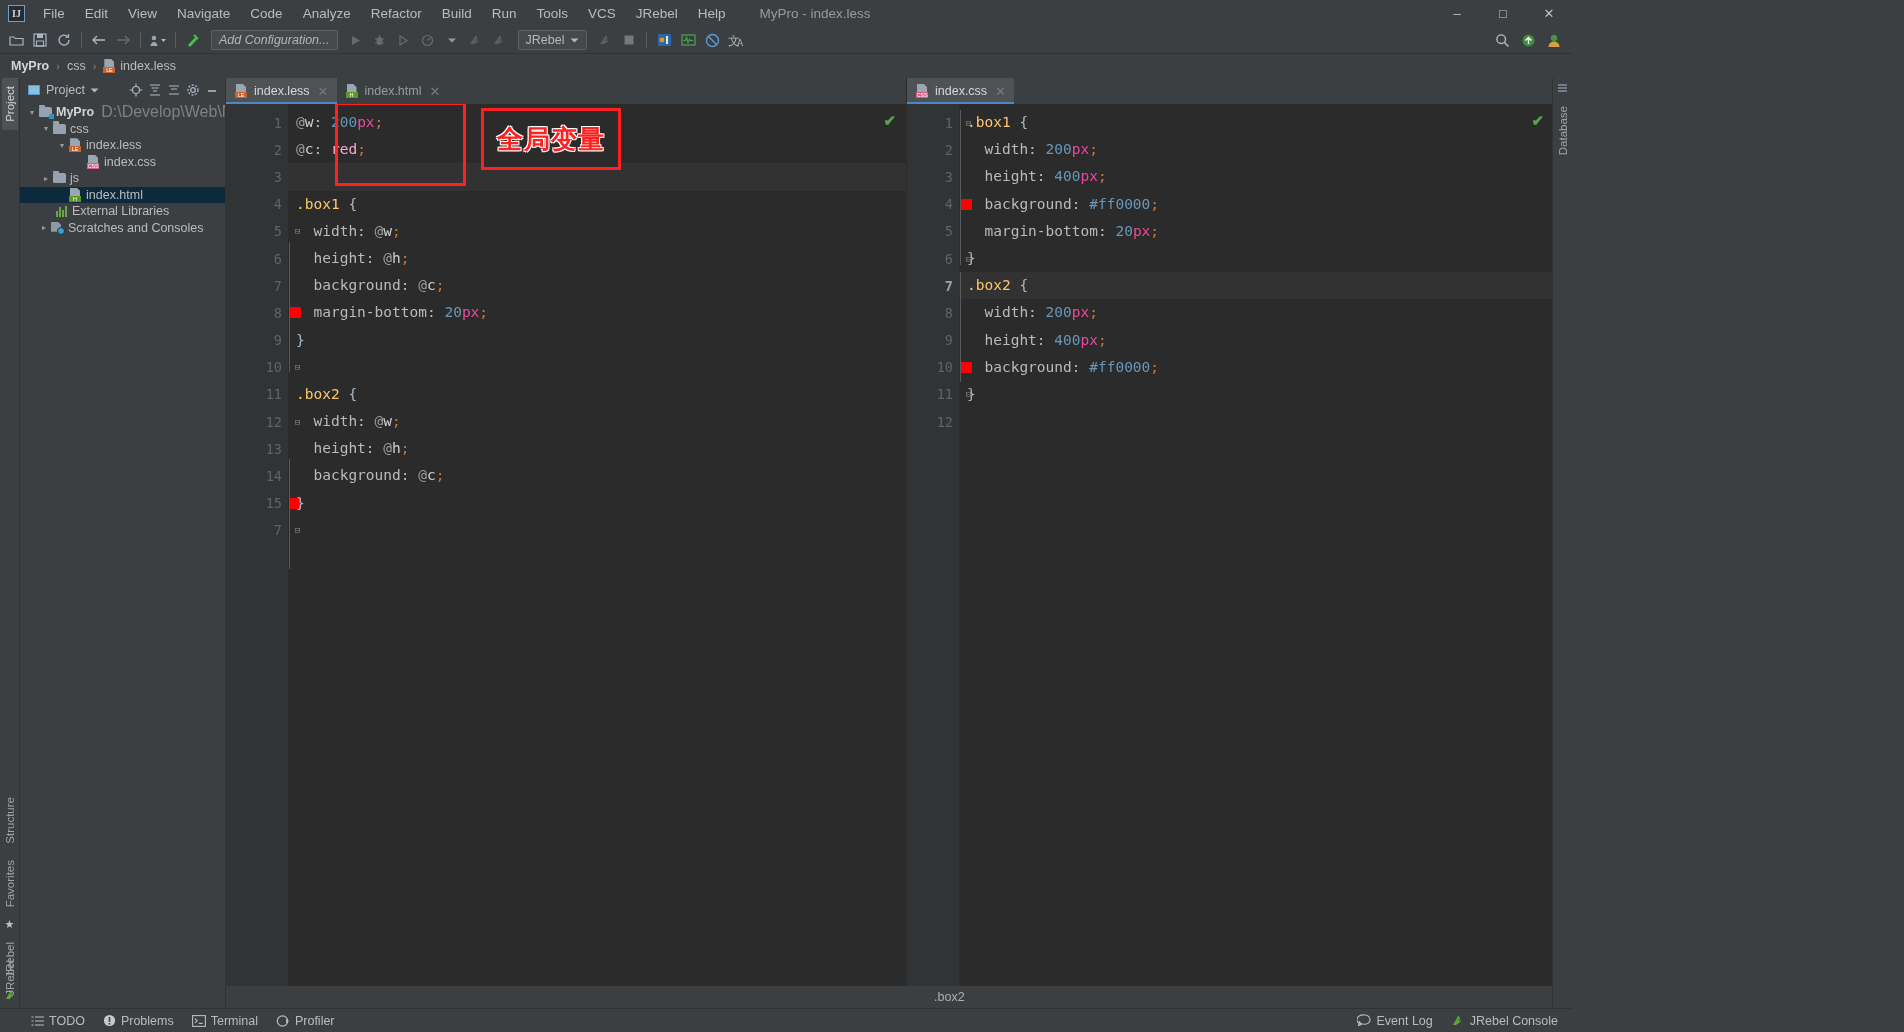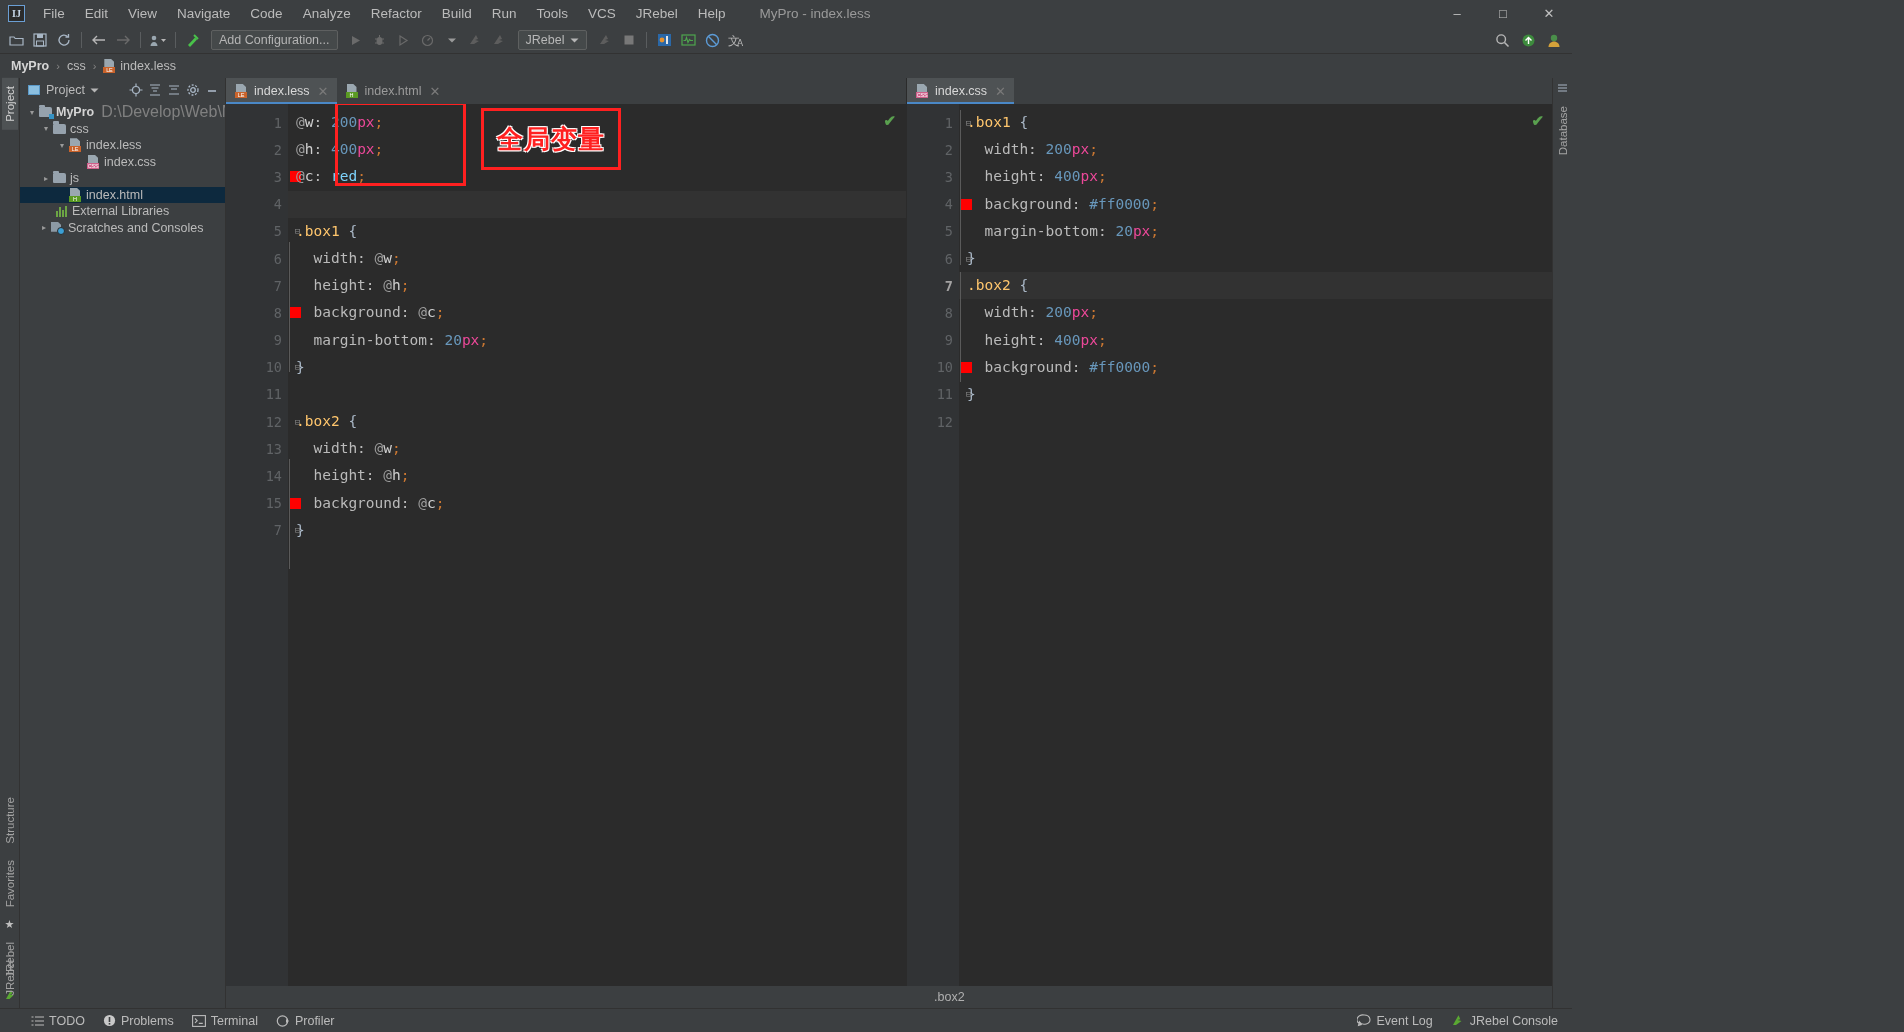--- a/index.html
+++ b/index.html
@@ -42,21 +42,21 @@
     padding-left: 4px; gap: 0; border-bottom: 1px solid #323232; position: relative;
   }
   .tb-btn {
     width: 24px; height: 23px; display: flex; align-items: center; justify-content: center;
     color: #a9b7c6; font-size: 13px;
   }
   .tb-sep { width: 1px; height: 16px; background: #5a5d5f; margin: 0 5px; }
   .addcfg {
     height: 20px; min-width: 104px; border: 1px solid #5e6060; background: #45494a;
     color: #b5b5b5; font-size: 12.5px; display: flex; align-items: center; padding: 0 7px;
-    margin: 0 6px; border-radius: 2px;
+    margin: 0 6px; border-radius: 2px; font-style: italic;
   }
   .jrebel-box {
     height: 20px; border: 1px solid #5e6060; background: #45494a; color: #b8b8b8;
     font-size: 12.5px; display: flex; align-items: center; gap: 6px; padding: 0 7px;
     margin: 0 6px; border-radius: 2px;
   }
   .tb-right { position: absolute; right: 6px; display: flex; align-items: center; gap: 2px; }
 
   
   .navbar {
@@ -172,21 +172,21 @@
     flex: 1 1 auto; font-family: "DejaVu Sans Mono", monospace; font-size: 14.5px;
     padding-top: 5px; position: relative; color: #a9b7c6; overflow: hidden;
   }
   .cline { height: 27.2px; line-height: 27.2px; white-space: pre; padding-left: 8px; }
   .cline.hl { background: #323232; }
   .c-sel   { color: #ffc66d; }
   .c-var   { color: #d0d0d0; }
   .c-varat { color: #9e9e9e; }
   .c-num   { color: #6897bb; }
   .c-unit  { color: #ec4899; }
-  .c-kw    { color: #7dd3fc; }
+  .c-kw    { color: #f9a8d4; }
   .c-punct { color: #cc7832; }
   .c-plain { color: #bababa; }
   .c-hex   { color: #6897bb; }
   .c-brace { color: #a9b7c6; }
 
   .ok-check { position: absolute; right: 10px; top: 8px; color: #5aa04f; font-size: 15px; font-weight: bold; }
   .epane.right .ok-check { right: 8px; }
 
   .foldbar { position:absolute; top:0; bottom:0; width:1px; background:#5a5a5a; }
 
@@ -646,21 +646,20 @@
               <div class="gline">
                   <span class="gnum">7</span>
                   <span class="fold">⊟</span>
                 </div>
             </div>
 
             <div class="code">
               <div class="foldbar" style="left:1px; top:138px; height:130px;"></div>
               <div class="foldbar" style="left:1px; top:355px; height:110px;"></div>
               <div class="cline"><span class="c-varat">@</span><span class="c-var">w</span><span class="c-plain">: </span><span class="c-num">200</span><span class="c-unit">px</span><span class="c-punct">;</span></div>
-              <div class="cline"><span class="c-varat">@</span><span class="c-var">h</span><span class="c-plain">: </span><span class="c-num">400</span><span class="c-unit">px</span><span class="c-punct">;</span></div>
               <div class="cline"><span class="c-varat">@</span><span class="c-var">c</span><span class="c-plain">: </span><span class="c-kw">red</span><span class="c-punct">;</span></div>
               <div class="cline hl"> </div>
               <div class="cline"><span class="c-sel">.box1</span><span class="c-brace"> {</span></div>
               <div class="cline"><span class="c-plain">  width: </span><span class="c-varat">@</span><span class="c-var">w</span><span class="c-punct">;</span></div>
               <div class="cline"><span class="c-plain">  height: </span><span class="c-varat">@</span><span class="c-var">h</span><span class="c-punct">;</span></div>
               <div class="cline"><span class="c-plain">  background: </span><span class="c-varat">@</span><span class="c-var">c</span><span class="c-punct">;</span></div>
               <div class="cline"><span class="c-plain">  margin-bottom: </span><span class="c-num">20</span><span class="c-unit">px</span><span class="c-punct">;</span></div>
               <div class="cline"><span class="c-brace">}</span></div>
               <div class="cline"> </div>
               <div class="cline"><span class="c-sel">.box2</span><span class="c-brace"> {</span></div>

